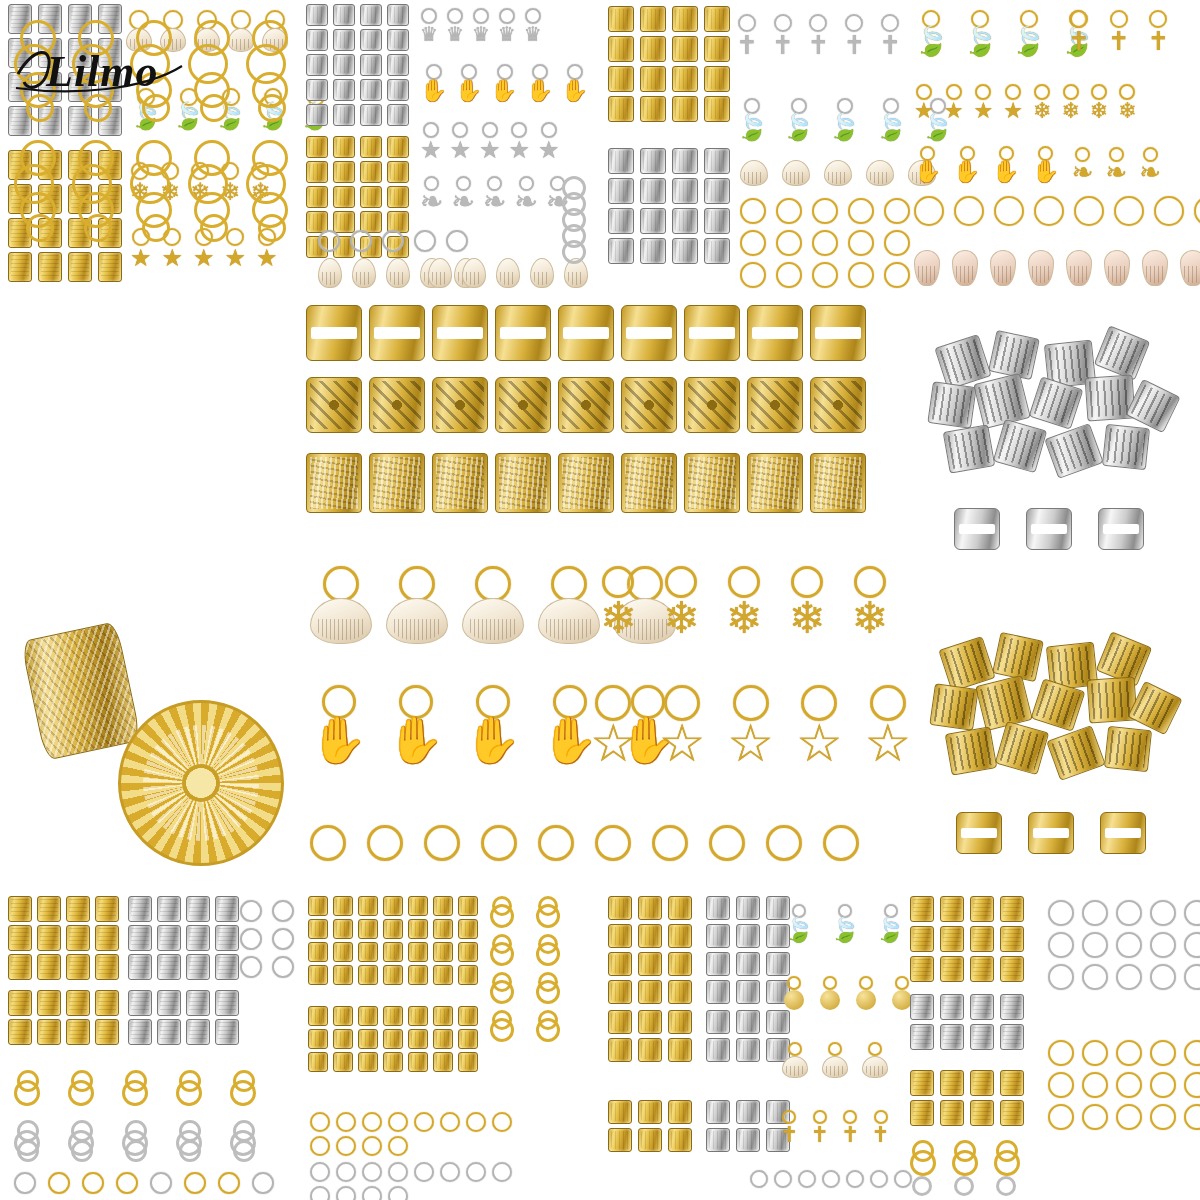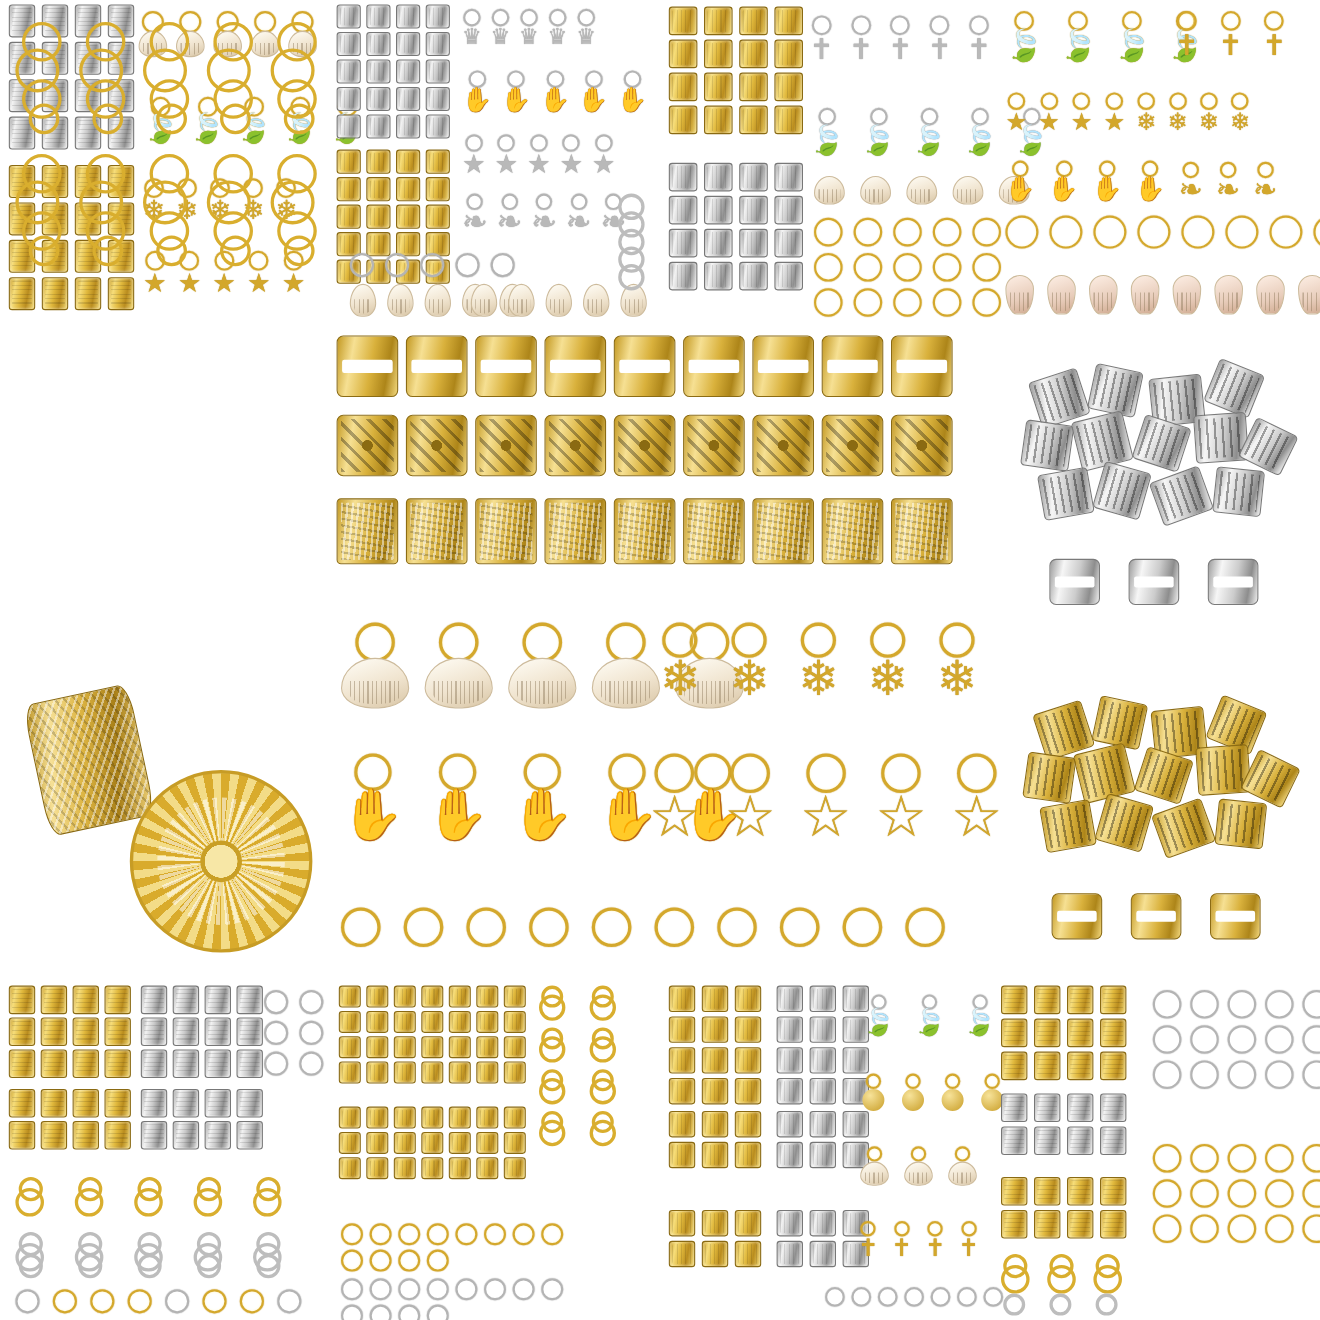--- a/index.html
+++ b/index.html
@@ -86,20 +86,27 @@
   .heap .pc{position:absolute;border-radius:4px;}
 
   
   .grid{display:grid;}
 </style>
 </head>
 <body>
 
 <div class="sheet">
 
+  <div class="logo">
+    <svg class="swash" viewBox="0 0 170 52">
+      <path d="M4 30 C 20 2, 40 2, 34 26 C 30 44, 14 48, 10 38" fill="none" stroke="#111" stroke-width="3"></path>
+      <path d="M2 44 C 60 52, 130 46, 168 22" fill="none" stroke="#111" stroke-width="2.2"></path>
+    </svg>
+    <div class="word" style="position:absolute;left:36px;top:6px;">Lilmo</div>
+  </div>
 
   <div class="panel" style="left:0;top:0;width:300px;height:300px;">
 
     <div style="position:absolute;left:8px;top:4px;">
       <div class="grid" style="grid-template-columns:repeat(4,26px);gap:4px;">
         <div class="bead silver" style="width:24px;height:30px;">
             <div class="ridges"></div>
           </div>
         <div class="bead silver" style="width:24px;height:30px;">
             <div class="ridges"></div>

